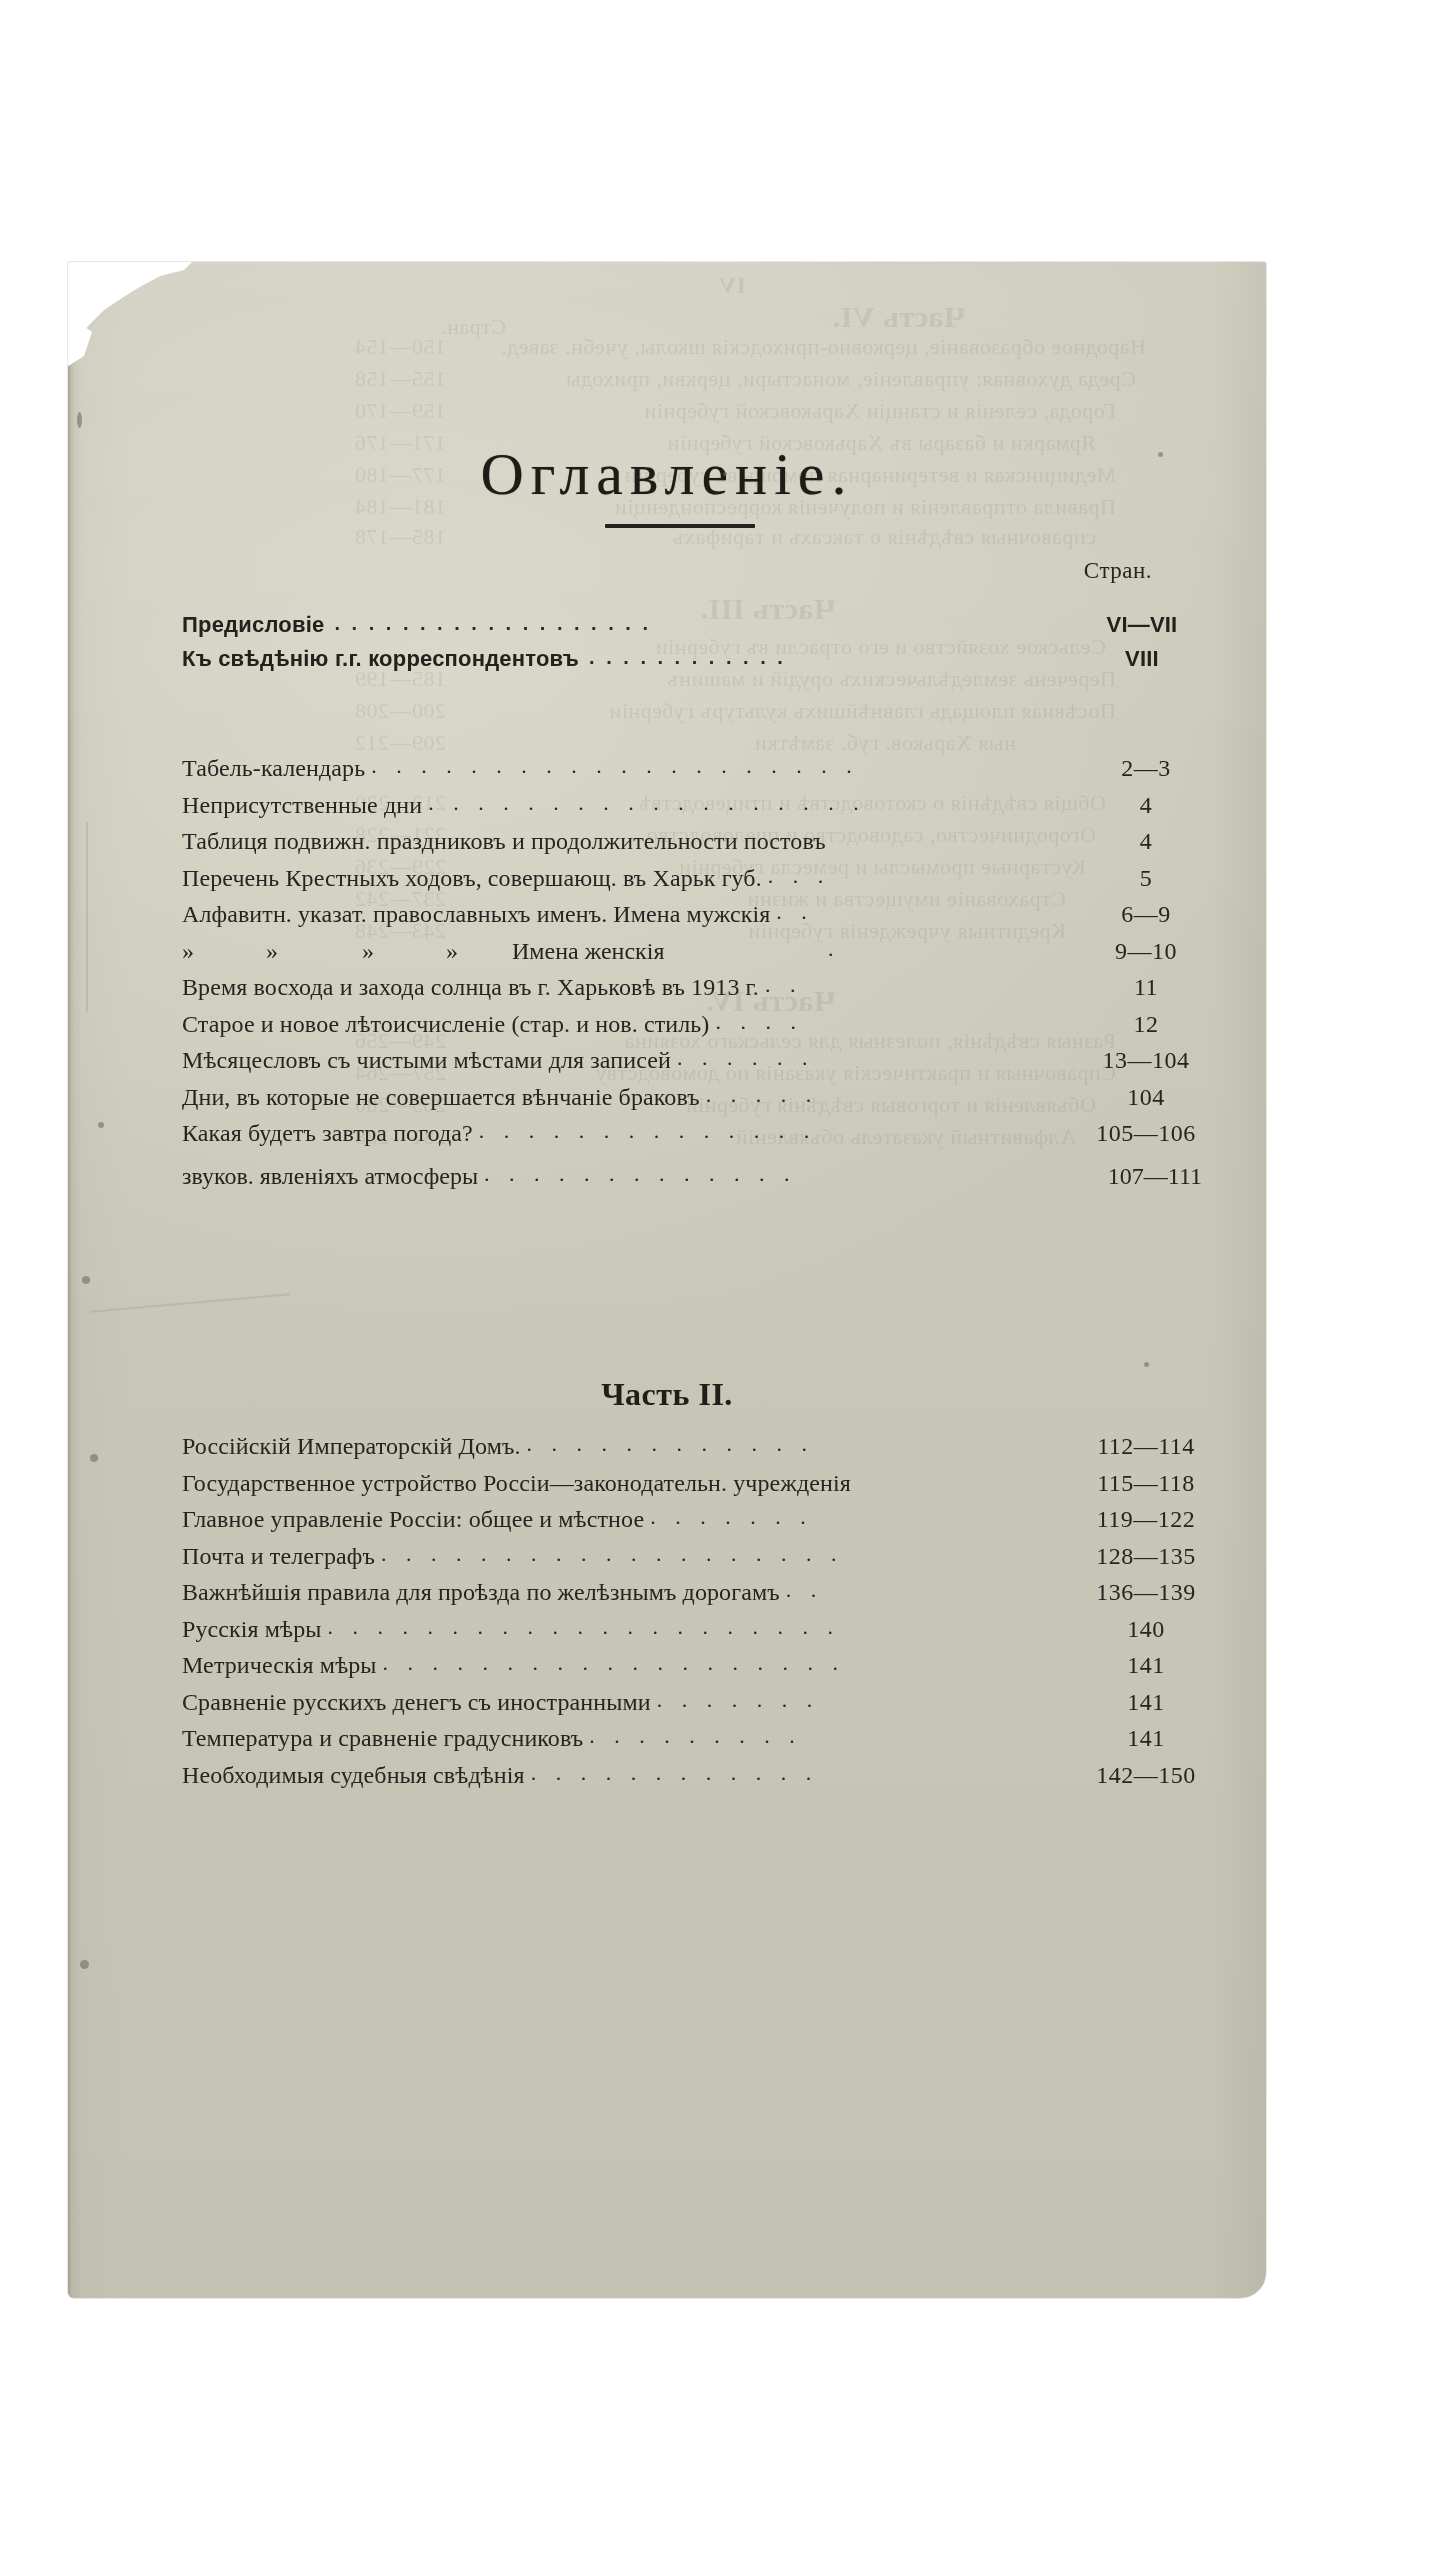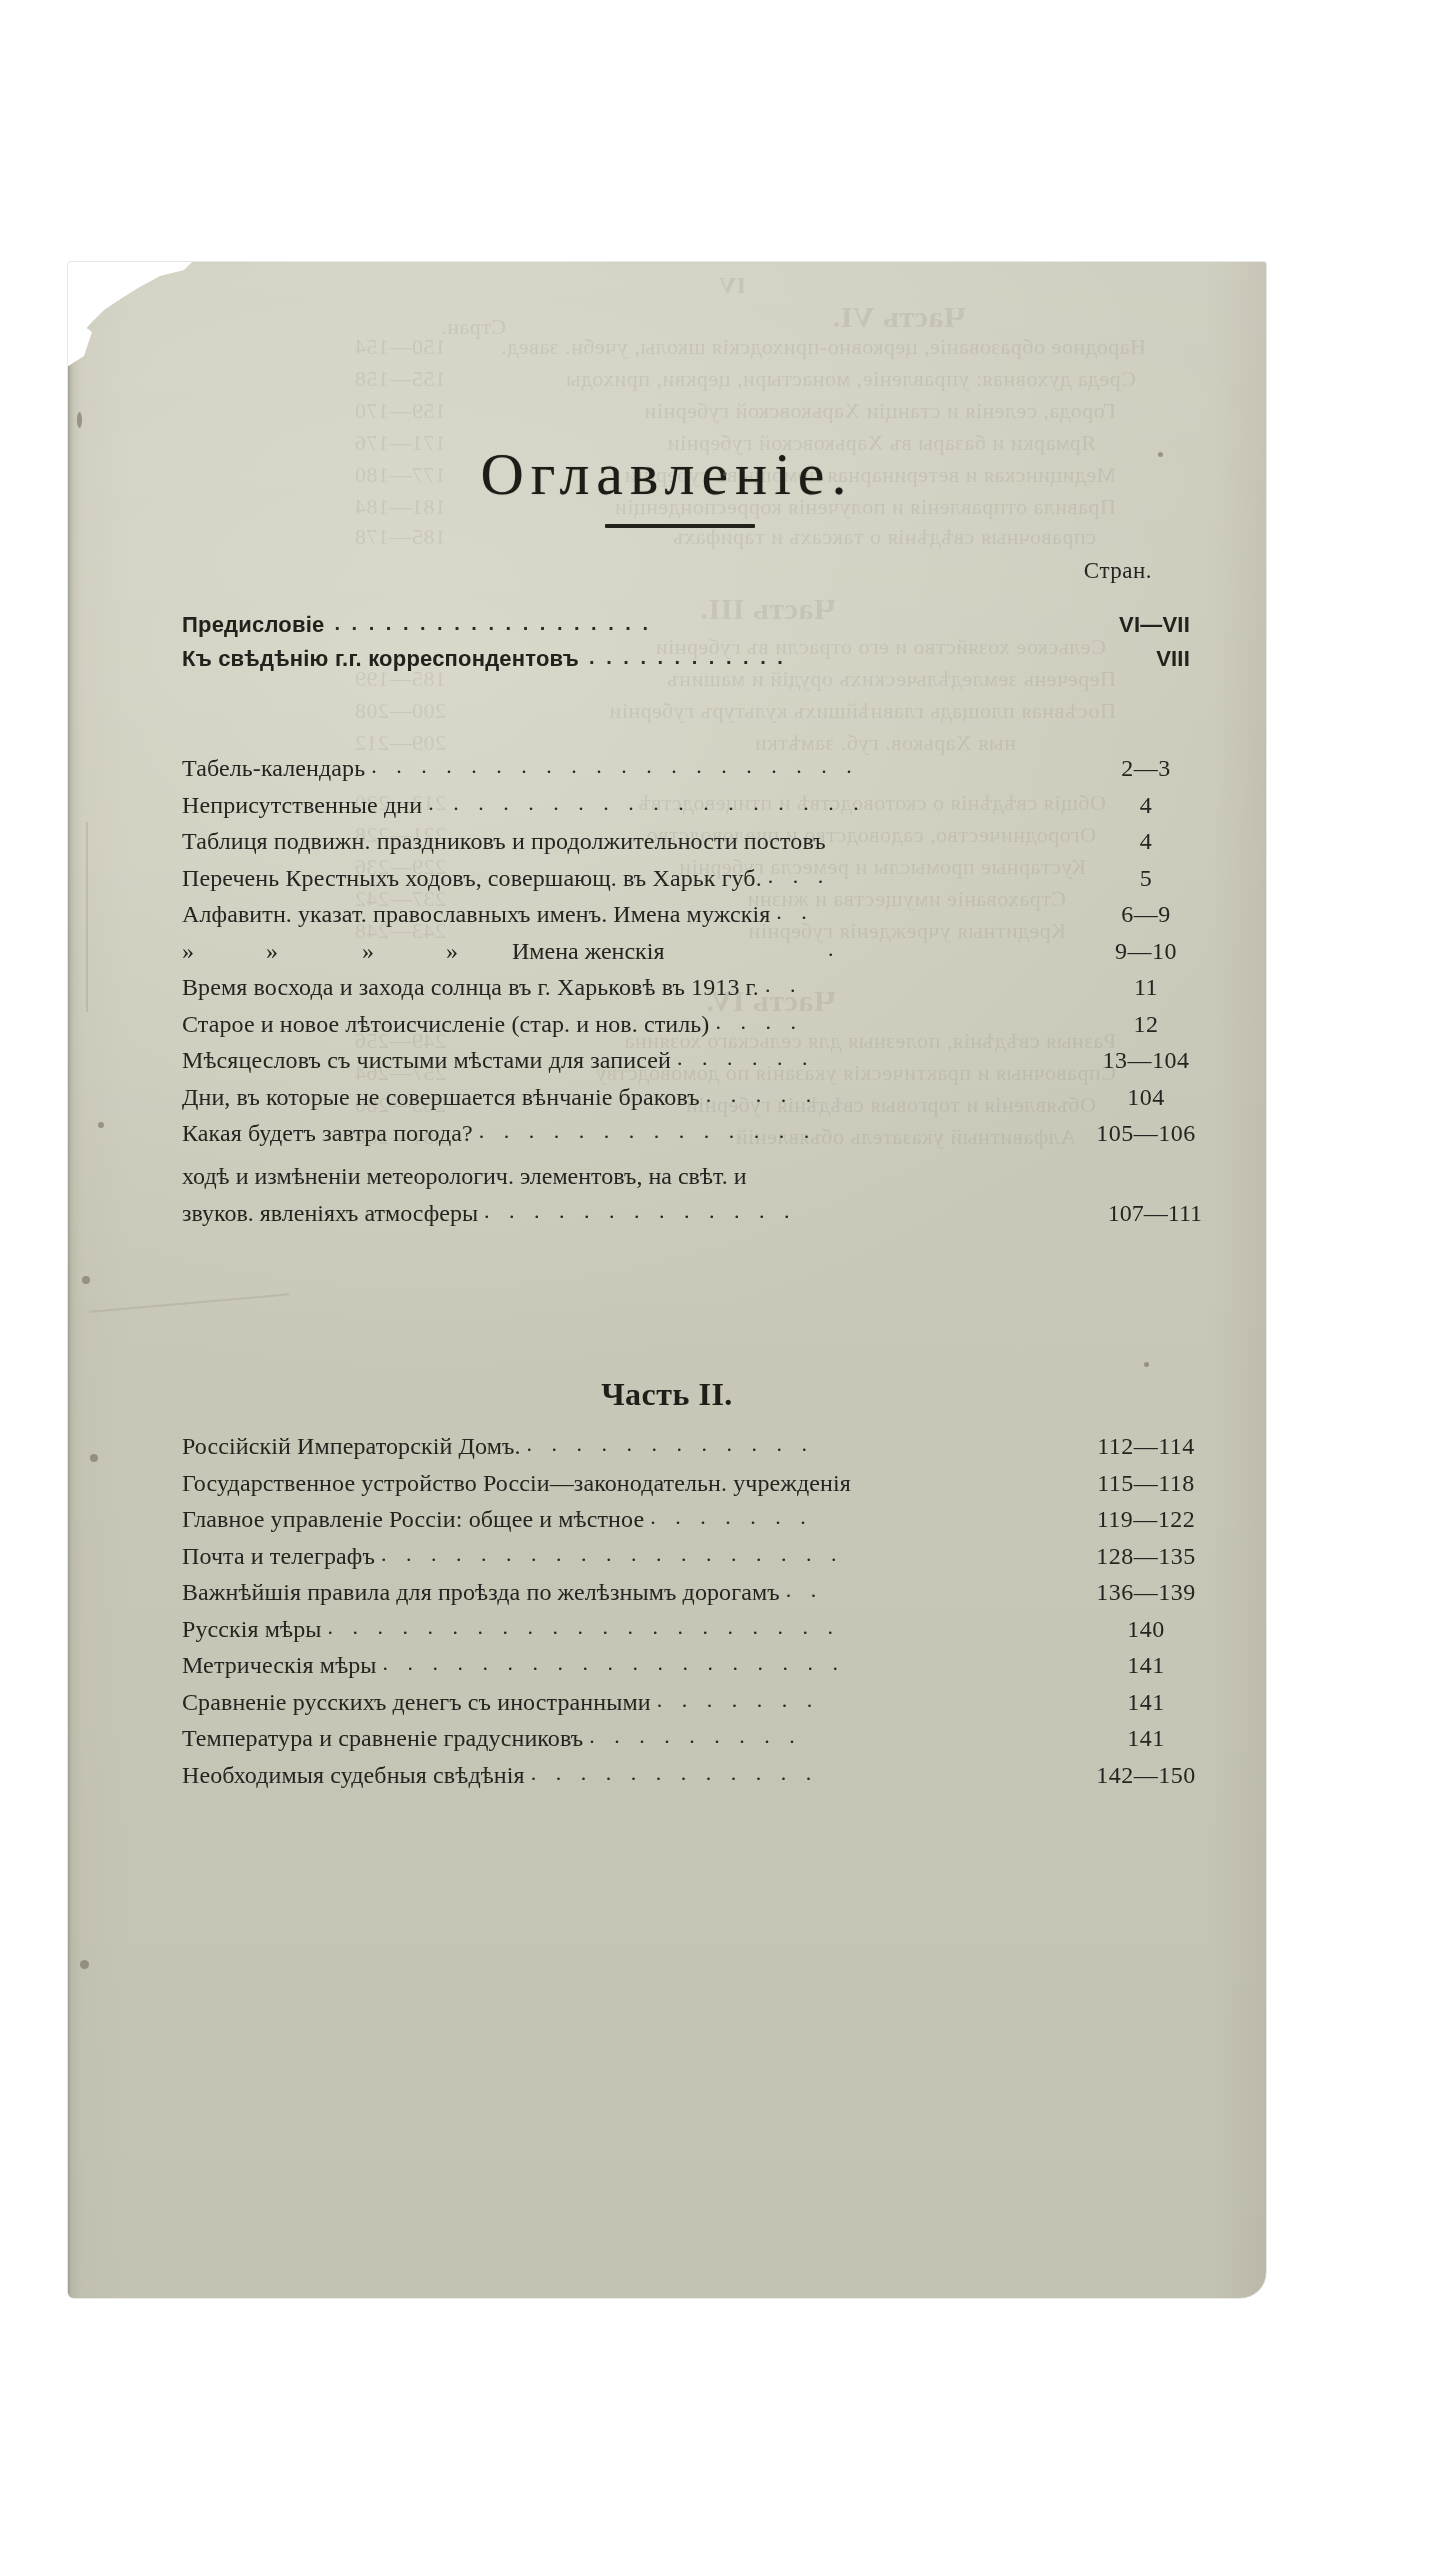--- a/index.html
+++ b/index.html
@@ -146,21 +146,21 @@
     white-space:nowrap;
     margin:0 8px 0 10px;
     color:#2c2a23;
     font-size:20px;
     letter-spacing:3px;
     position:relative;
     top:-2px;
   }
   .fm-row .pg {
     width:96px;
-    text-align:right;
+    text-align:center;
     flex:0 0 auto;
     white-space:nowrap;
   }
 
   .part-head {
     position:absolute;
     left:0; right:0;
     text-align:center;
     font-size:32px;
     font-weight:700;
@@ -373,21 +373,20 @@
             <span class="lbl">Дни, въ которые не совершается вѣнчаніе браковъ</span>
             <span class="lead">. . . . .</span>
             <span class="pg">104</span>
           </div>
           <div class="toc-row">
             <span class="lbl">Какая будетъ завтра погода?</span>
             <span class="lead">. . . . . . . . . . . . . .</span>
             <span class="pg">105—106</span>
           </div>
           <div class="toc-multi">
-            <div>ходѣ и измѣненіи метеорологич. элементовъ, на свѣт.  и</div>
             <div class="ml-last">
               <span class="lbl">звуков. явленіяхъ атмосферы</span>
               <span class="lead">. . . . . . . . . . . . .</span>
               <span class="pg">107—111</span>
             </div>
           </div>
         </div>
 
       <div class="part-head" id="part2-head">Часть II.</div>
 

